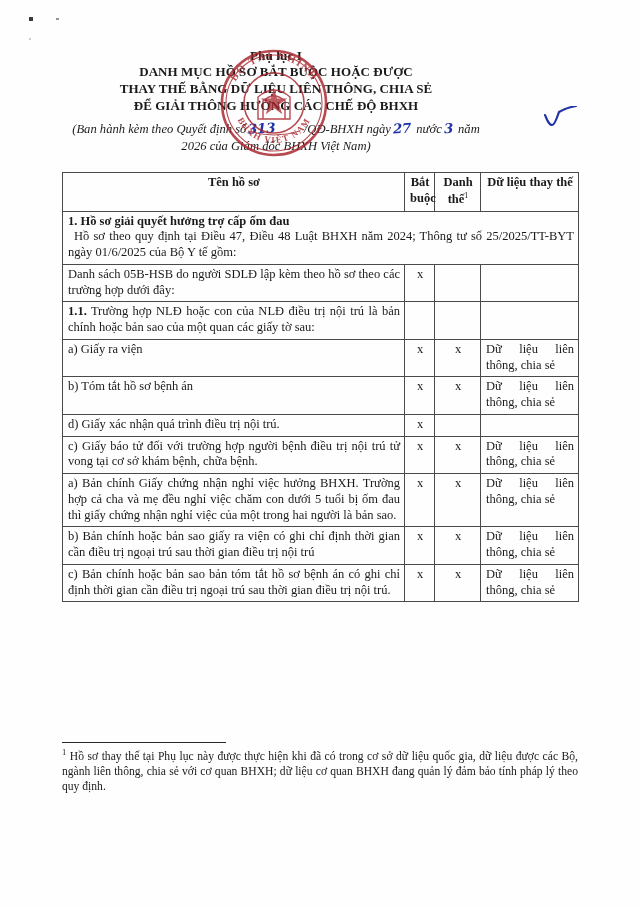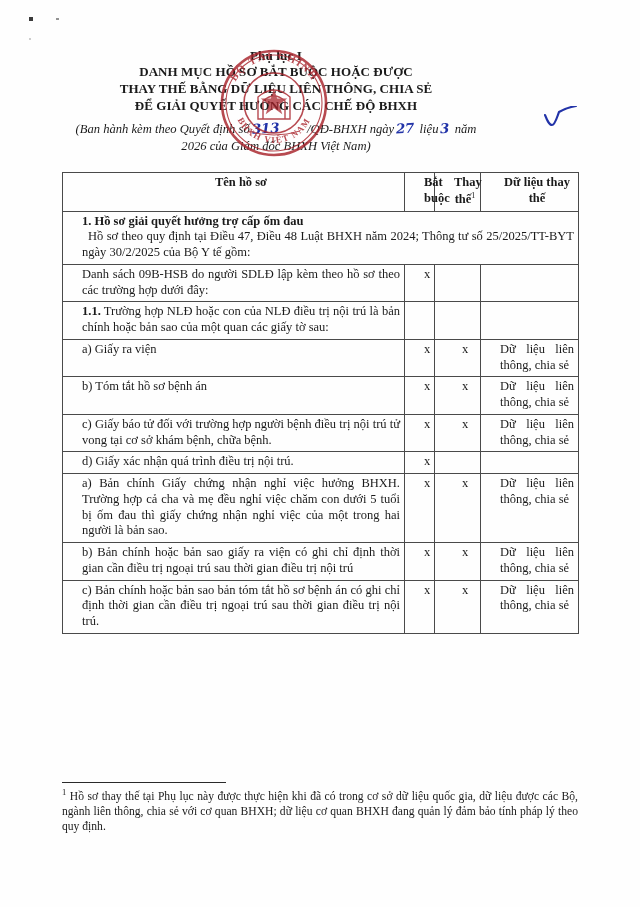--- a/index.html
+++ b/index.html
@@ -94,21 +94,21 @@
     width: 516px;
   }
   table.doc {
     border-collapse: collapse;
     width: 516px;
     table-layout: fixed;
   }
   table.doc td, table.doc th {
     border: 1px solid #4a4a4a;
     vertical-align: top;
-    padding: 2px 4px 3px 19px;
+    padding: 2px 4px 3px 5px;
     font-size: 12.5px;
     line-height: 1.26;
   }
   col.c-name { width: 342px; }
   col.c-req  { width: 30px; }
   col.c-rep  { width: 46px; }
   col.c-data { width: 98px; }
 
   thead th {
     text-align: center;
@@ -143,21 +143,21 @@
   td.intro {
     text-align: justify;
     text-align-last: left;
   }
   td.intro .title-ln { font-weight: bold; display: block; }
   td.intro .body-ln { display: block; text-indent: 6px; }
 
   
   .footnote {
     position: absolute;
-    left: 62px; top: 782px;
+    left: 62px; top: 742px;
     width: 516px;
   }
   .footnote hr {
     border: none;
     border-top: 1px solid #2a2a2a;
     width: 164px;
     margin: 0 0 4px 0;
   }
   .footnote p {
     margin: 0;
@@ -175,24 +175,24 @@
 
   <span class="speck s1"></span>
   <span class="speck s2"></span>
   <span class="speck s3"></span>
 
   <div class="header">
     <div class="appendix-label">Phụ lục I</div>
     <div class="doc-title">
       <div>DANH MỤC HỒ SƠ BẮT BUỘC HOẶC ĐƯỢC</div>
       <div>THAY THẾ BẰNG DỮ LIỆU LIÊN THÔNG, CHIA SẺ</div>
-      <div>ĐỂ GIẢI QUYẾT HƯỞNG CÁC CHẾ ĐỘ BHXH</div>
+      <div>ĐỂ GIẢI THÔNG HƯỞNG CÁC CHẾ ĐỘ BHXH</div>
     </div>
     <div class="issue-line">
-      <div class="row"><span>(Ban hành kèm theo Quyết định số</span><span class="hand">313</span><span class="blank-gap"></span><span>/QĐ-BHXH ngày</span><span class="hand">27</span>&nbsp;<span>liệu</span><span class="hand">3</span>&nbsp;<span>năm</span></div>
+      <div class="row"><span>(Ban hành kèm theo Quyết định số</span><span class="hand">313</span><span class="blank-gap"></span><span>/QĐ-BHXH ngày</span><span class="hand">27</span>&nbsp;<span>nước</span><span class="hand">3</span>&nbsp;<span>năm</span></div>
       <div class="row">2026 của Giám đốc BHXH Việt Nam)</div>
     </div>
   </div>
 
   <svg class="checkmark" viewBox="0 0 34 22">
     <path d="M2 9 C4 14, 6 19, 9 19 C12 19, 14 11, 16 6 C21 3, 27 1, 33 0" fill="none" stroke="#2233a8" stroke-width="2.1" stroke-linecap="round"></path>
   </svg>
 
   <svg class="stamp" viewBox="0 0 112 112">
     <defs>
@@ -225,37 +225,37 @@
           <col class="c-data">
       </colgroup>
       <thead>
         <tr>
           <th class="h-name">Tên hồ sơ</th>
           <th class="h-req">
             <span>Bắt</span><br>
             <span>buộc</span>
           </th>
           <th class="h-rep">
-            <span>Thay</span><br>
+            <span>Danh</span><br>
             <span>thế</span><span class="sup">1</span>
           </th>
           <th class="h-data">Dữ liệu thay thế</th>
         </tr>
       </thead>
       <tbody>
 
         <tr>
           <td class="intro" colspan="4">
             <span class="title-ln">1. Hồ sơ giải quyết hưởng trợ cấp ốm đau</span>
-            <span class="body-ln">Hồ sơ theo quy định tại Điều 47, Điều 48 Luật BHXH năm 2024; Thông tư số 25/2025/TT-BYT ngày 30/2/2025 của Bộ Y tế gồm:</span>
+            <span class="body-ln">Hồ sơ theo quy định tại Điều 47, Điều 48 Luật BHXH năm 2024; Thông tư số 25/2025/TT-BYT ngày 01/6/2025 của Bộ Y tế gồm:</span>
           </td>
         </tr>
 
         <tr>
-          <td class="name">Danh sách 09B-HSB do người SDLĐ lập kèm theo hồ sơ theo các trường hợp dưới đây:</td>
+          <td class="name">Danh sách 05B-HSB do người SDLĐ lập kèm theo hồ sơ theo các trường hợp dưới đây:</td>
           <td class="mark">x</td>
           <td class="mark"></td>
           <td class="data"></td>
         </tr>
 
         <tr>
           <td class="name section"><b>1.1.</b><span> Trường hợp NLĐ hoặc con của NLĐ điều trị nội trú là bản chính hoặc bản sao của một quan các giấy tờ sau:</span></td>
           <td class="mark"></td>
           <td class="mark"></td>
           <td class="data"></td>
@@ -269,31 +269,31 @@
         </tr>
 
         <tr>
           <td class="name">b) Tóm tắt hồ sơ bệnh án</td>
           <td class="mark">x</td>
           <td class="mark">x</td>
           <td class="data">Dữ liệu liên thông, chia sẻ</td>
         </tr>
 
         <tr>
-          <td class="name just">c) Giấy báo tử đối với trường hợp người bệnh điều trị nội trú tử vong tại cơ sở khám bệnh, chữa bệnh.</td>
-          <td class="mark">x</td>
-          <td class="mark">x</td>
-          <td class="data">Dữ liệu liên thông, chia sẻ</td>
-        </tr>
-
-        <tr>
           <td class="name">d) Giấy xác nhận quá trình điều trị nội trú.</td>
           <td class="mark">x</td>
           <td class="mark"></td>
           <td class="data"></td>
+        </tr>
+
+        <tr>
+          <td class="name just">c) Giấy báo tử đối với trường hợp người bệnh điều trị nội trú tử vong tại cơ sở khám bệnh, chữa bệnh.</td>
+          <td class="mark">x</td>
+          <td class="mark">x</td>
+          <td class="data">Dữ liệu liên thông, chia sẻ</td>
         </tr>
 
 
         <tr>
           <td class="name just">a) Bản chính Giấy chứng nhận nghỉ việc hưởng BHXH. Trường hợp cả cha và mẹ đều nghỉ việc chăm con dưới 5 tuổi bị ốm đau thì giấy chứng nhận nghỉ việc của một trong hai người là bản sao.</td>
           <td class="mark">x</td>
           <td class="mark">x</td>
           <td class="data">Dữ liệu liên thông, chia sẻ</td>
         </tr>
 

